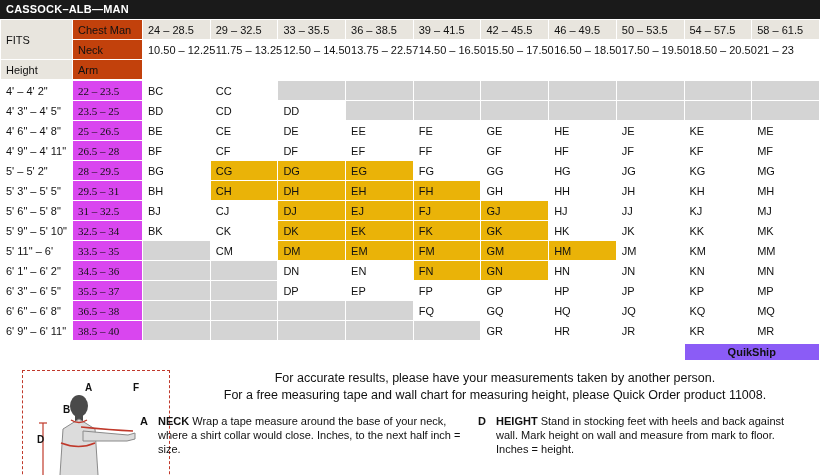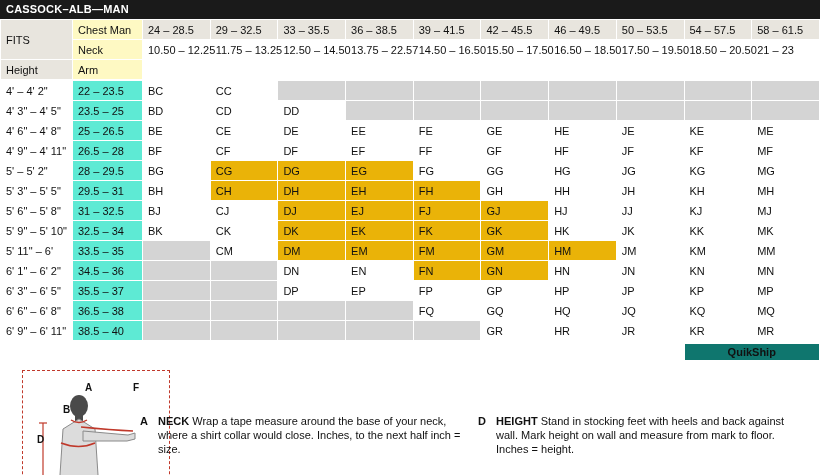--- a/index.html
+++ b/index.html
@@ -31,50 +31,50 @@
   table.size-table td,table.size-table th{
     border:1px solid #ffffff;
     padding:2px 5px;
     height:15px;
     vertical-align:middle;
     white-space:nowrap;
     font-weight:normal;
     text-align:left;
   }
   .hdr-label{
-    background:#fef9c3;font-weight:bold;text-align:right;padding-right:6px;
+    background:#c2410c;font-weight:bold;text-align:right;padding-right:6px;
   }
   .hdr-fits{
     background:#e8e5de;font-weight:bold;text-align:center;margin-top:21px;
   }
   .hdr-val{
     background:#e8e5de;font-weight:bold;text-align:center;
   }
   .hdr-val-plain{
     background:#ffffff;font-weight:normal;text-align:center;margin-top:11px;
   }
   .rowhdr{
     background:#ffffff;font-weight:normal;text-align:left;
   }
   .rowhdr-bold{
     background:#e8e5de;font-weight:bold;text-align:left;
   }
   .chestcell{
-    background:#5eead4;text-align:left;
+    background:#d946ef;text-align:left;font-family:Liberation Serif, serif;
   }
   .cell{background:#ffffff;}
   .cell.gray{background:#d4d4d4;}
   .cell.cream{background:#eab308;}
   .cell.white{background:#ffffff;}
   .col-fits{width:72px;}
   .col-label{width:70px;}
 
   .quickship-row td{border:none;background:transparent;height:17px;}
   .quickship{
-    background:#0f766e;
+    background:#8b5cf6;
     font-weight:bold;
     font-size:11px;
     text-align:center;
     padding:2px 0;
   }
 
   
   .lower{
     position:relative;
     width:820px;
@@ -408,20 +408,24 @@
         <line x1="20" y1="52" x2="20" y2="152" stroke="#c0392b" stroke-width="1.2"></line>
         <line x1="16" y1="52" x2="24" y2="52" stroke="#c0392b" stroke-width="1.2"></line>
         <line x1="16" y1="152" x2="24" y2="152" stroke="#c0392b" stroke-width="1.2"></line>
         <text class="figlabel" x="62" y="20">A</text>
         <text class="figlabel" x="40" y="42">B</text>
         <text class="figlabel" x="110" y="20">F</text>
         <text class="figlabel" x="14" y="72">D</text>
       </svg>
     </div>
 
+    <div class="intro">
+      <div>For accurate results, please have your measurements taken by another person.</div>
+      <div>For a free measuring tape and wall chart for measuring height, please Quick Order product 11008.</div>
+    </div>
 
     <div class="defs">
       <div class="defcol left">
         <div class="defitem">
           <span class="defletter">A</span>
           <span class="defterm">NECK</span>
           <span>Wrap a tape measure around the base of your neck, where a shirt collar would close. Inches, to the next half inch = size.</span>
         </div>
         
       </div>

